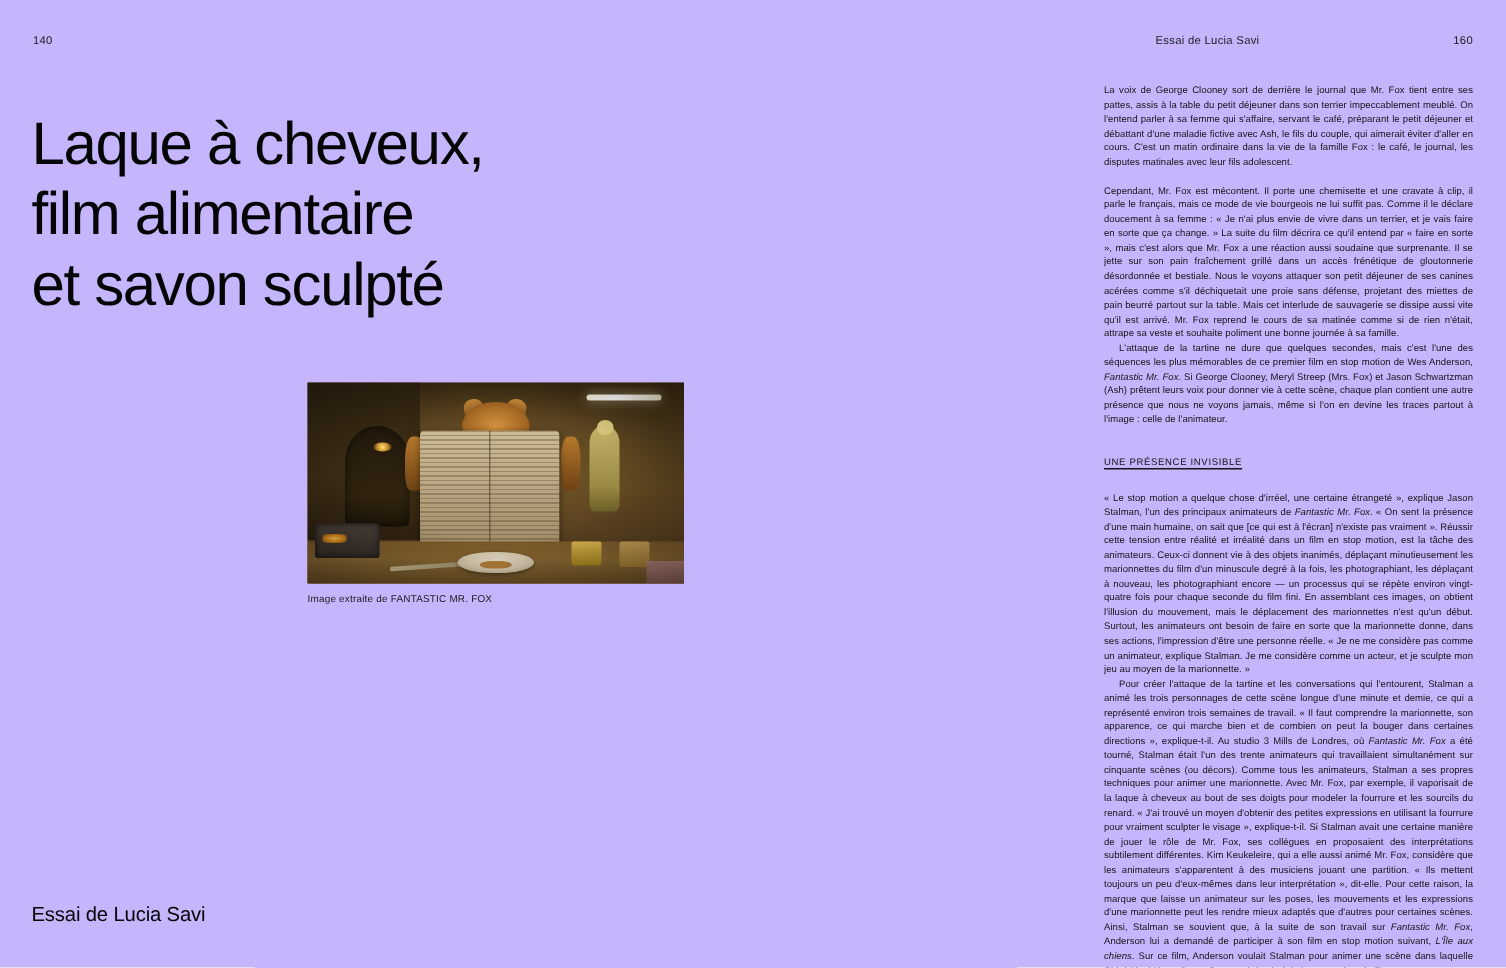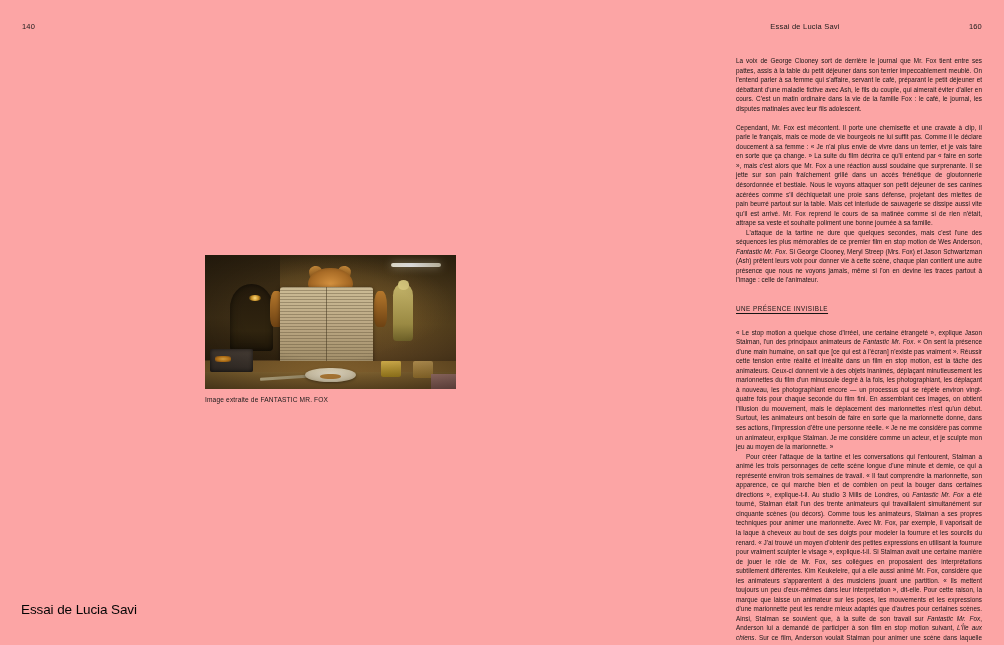--- a/index.html
+++ b/index.html
@@ -13,21 +13,21 @@
     overflow: hidden;
     font-family: "Liberation Sans", sans-serif;
     color: #000000;
     -webkit-font-smoothing: antialiased;
   }
 
   .spread {
     position: relative;
     width: 1004px;
     height: 645px;
-    background: #fca5a5;
+    background: #c4b5fd;
   }
 
   
   .folio {
     position: absolute;
     font-size: 7.5px;
     letter-spacing: 0.2px;
     color: #1a1a1a;
     white-space: nowrap;
   }
@@ -283,20 +283,25 @@
 <div class="spread">
 
   <div class="folio folio-left">140</div>
   <div class="running-head">
     <span class="rh-inner">Essai de Lucia Savi</span>
   </div>
   <div class="folio folio-right">160</div>
 
   <div class="page-left">
 
+    <h1 class="article-title">
+      <span class="tl">Laque à cheveux,</span>
+      <span class="tl">film alimentaire</span>
+      <span class="tl">et savon sculpté</span>
+    </h1>
 
     <figure class="figure" style="margin:0;">
       <div class="figure-image">
         <div class="still">
           <div class="st-wall-l"></div>
           <div class="st-arch"></div>
           <div class="st-lamp"></div>
           <div class="st-tube"></div>
           <div class="st-ear-l"></div>
           <div class="st-ear-r"></div>

